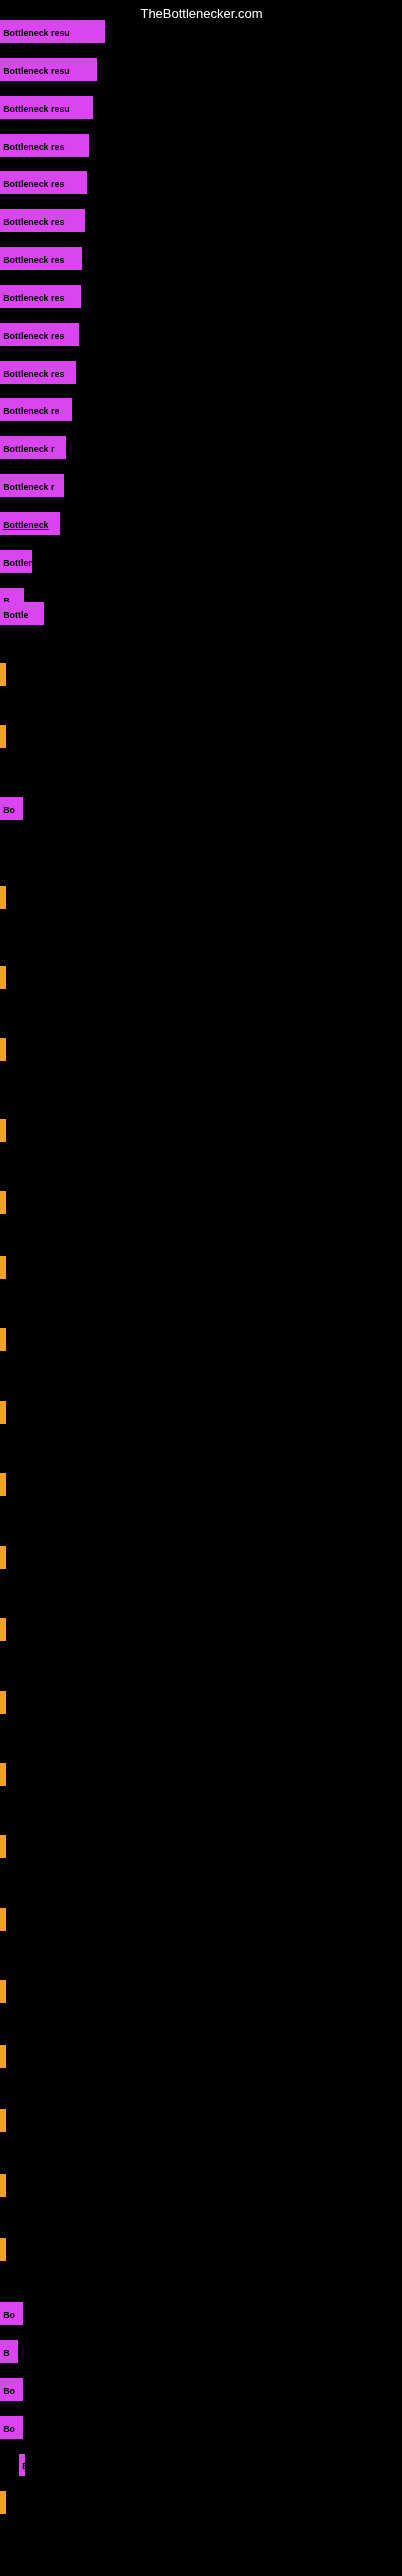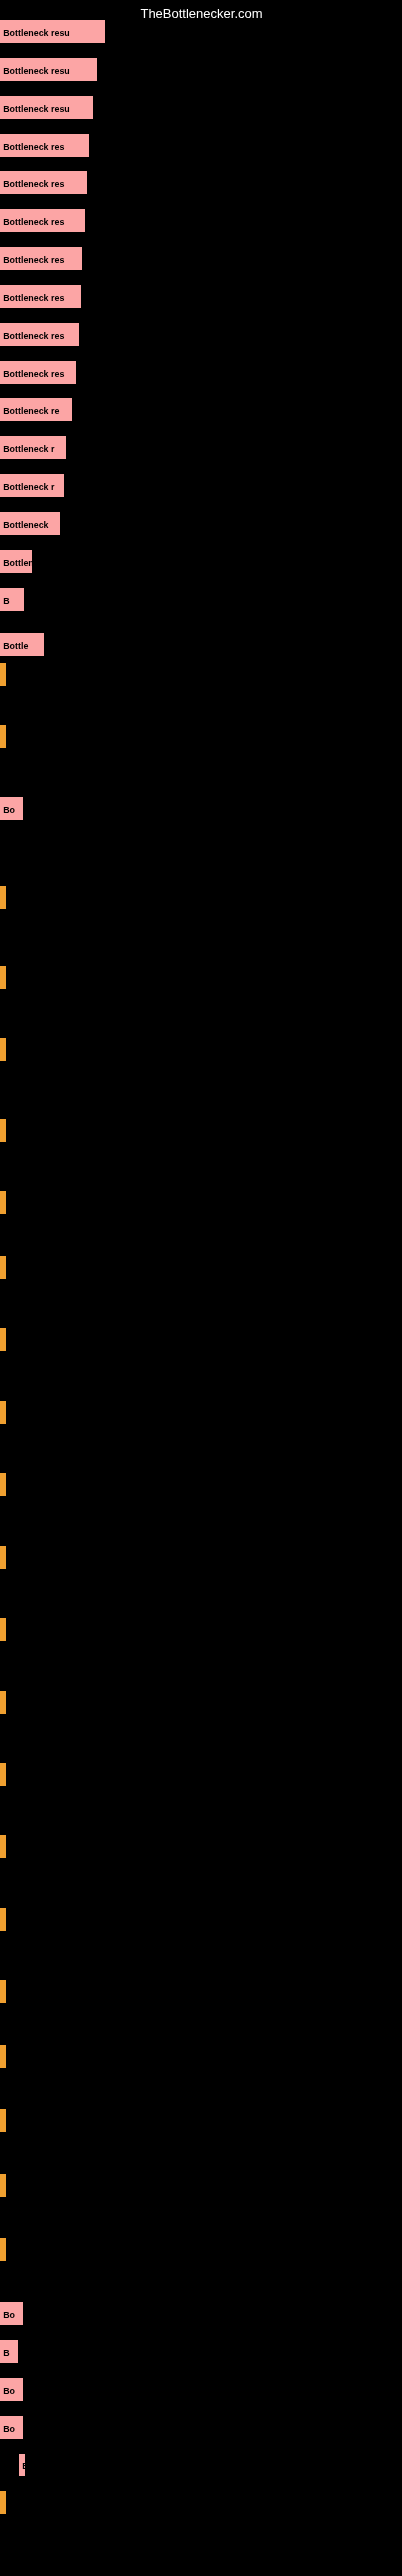--- a/index.html
+++ b/index.html
@@ -24,21 +24,21 @@
       left: 0;
       right: 0;
     }
     .bar-container {
       position: absolute;
       left: 0;
       display: flex;
       align-items: center;
     }
     .bar-label {
-      background-color: #fca5a5;
+      background-color: #d946ef;
       color: #000000;
       font-size: 8.9px;
       font-weight: bold;
       padding: 1.6px 3.2px;
       white-space: nowrap;
       overflow: hidden;
     }
     .bar-line {
       background-color: #f0a030;
       height: 100%;
@@ -82,30 +82,30 @@
     </div>
     <div class="bar-container" style="top: 398px; height: 22.5px; width: 76px;">
       <div class="bar-label" style="height: 22.5px; line-height: 22.5px; width: 72px;">Bottleneck re</div>
     </div>
     <div class="bar-container" style="top: 436px; height: 22.5px; width: 66px;">
       <div class="bar-label" style="height: 22.5px; line-height: 22.5px; width: 66px;">Bottleneck r</div>
     </div>
     <div class="bar-container" style="top: 474px; height: 22.5px; width: 64px;">
       <div class="bar-label" style="height: 22.5px; line-height: 22.5px; width: 64px;">Bottleneck r</div>
     </div>
-    <div class="bar-container" style="top: 512px; height: 22.5px; width: 60px;">
+    <div class="bar-container" style="top: 512px; height: 22.5px; width: 60px; text-decoration: underline;">
       <div class="bar-label" style="height: 22.5px; line-height: 22.5px; width: 60px;">Bottleneck </div>
     </div>
     <div class="bar-container" style="top: 550px; height: 22.5px; width: 32px;">
       <div class="bar-label" style="height: 22.5px; line-height: 22.5px; width: 52px;">Bottlen</div>
     </div>
     <div class="bar-container" style="top: 588px; height: 22.5px; width: 24px;">
       <div class="bar-label" style="height: 22.5px; line-height: 22.5px; width: 24px;">B</div>
     </div>
-    <div class="bar-container" style="top: 625px; height: 39px; width: 44px;">
+    <div class="bar-container" style="top: 594px; height: 39px; width: 44px;">
       <div class="bar-label" style="height: 22.5px; line-height: 22.5px; width: 44px;">Bottle</div>
     </div>
     <div class="bar-container" style="top: 663px; height: 22.5px; width: 6.4px;">
       <div class="bar-line" style="width: 6.4px; height: 22.5px;"></div>
     </div>
     <div class="bar-container" style="top: 725px; height: 22.5px; width: 6.4px;">
       <div class="bar-line" style="width: 6.4px; height: 22.5px;"></div>
     </div>
     <div class="bar-container" style="top: 797px; height: 22.5px; width: 22.5px;">
       <div class="bar-label" style="height: 22.5px; line-height: 22.5px; width: 22.5px;">Bo</div>

